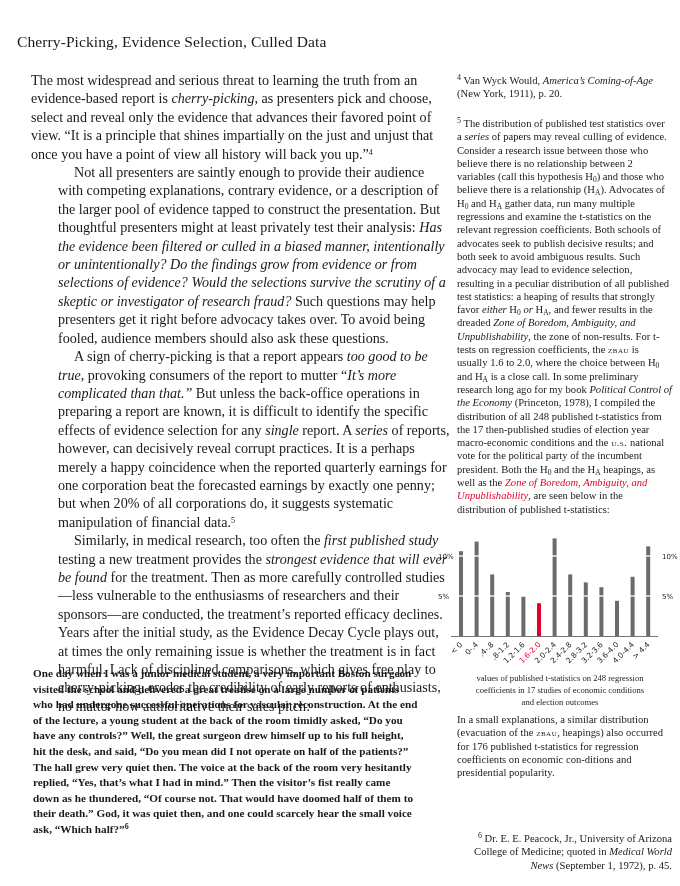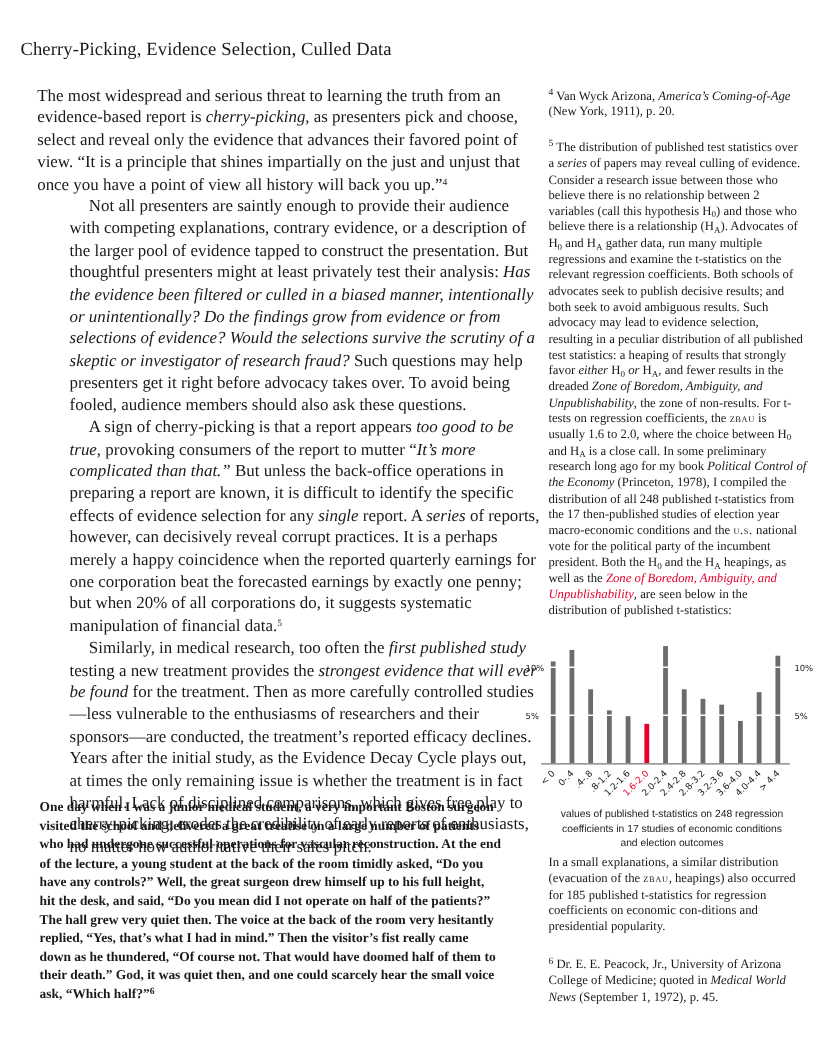--- a/index.html
+++ b/index.html
@@ -7,45 +7,45 @@
          font-family: "Liberation Serif", "DejaVu Serif", serif; color: #1a1a1a; }
   .heading { position: absolute; left: 17px; top: 33px; font-size: 15.5px; letter-spacing: 0.1px; }
   .main { position: absolute; left: 31px; top: 71px; width: 420px; font-size: 14.1px; line-height: 18.4px; text-align: left; }
   .main p { margin: 0; }
   .main p.indent { text-indent: 16px; margin-left: 27px; }
   .quote { position: absolute; left: 33px; top: 666px; width: 385px; font-size: 11.2px; line-height: 15.6px; font-weight: bold; }
   .side { position: absolute; left: 457px; width: 215px; font-size: 10.6px; line-height: 13.3px; }
   .fn4 { top: 74px; }
   .fn5 { top: 117px; }
   .fn5b { top: 713px; }
-  .fn6 { top: 798px; }
+  .fn6 { top: 832px; text-align: right; }
   .red { color: #e4002b; }
   sup { font-size: 8px; line-height: 0; vertical-align: 4px; }
   .sub { font-size: 7.5px; vertical-align: -2px; line-height: 0; }
   .sc { font-variant: small-caps; text-transform: lowercase; letter-spacing: 0.5px; }
   em { font-style: italic; }
   #chart { position: absolute; left: 430px; top: 530px; }
   .caption { position: absolute; left: 440px; top: 672px; width: 240px; text-align: center;
-             font-family: Liberation Sans, sans-serif; font-size: 8.6px; line-height: 12px; color: #222; }
+             font-family: Liberation Serif, serif; font-size: 8.6px; line-height: 12px; color: #222; }
 </style>
 </head>
 <body>
 
 <div class="heading">Cherry-Picking, Evidence Selection, Culled Data</div>
 
 <div class="main">
   <p><span>The most widespread and serious threat to learning the truth from an evidence-based report is </span><em>cherry-picking</em><span>, as presenters pick and choose, select and reveal only the evidence that advances their favored point of view. “It is a principle that shines impartially on the just and unjust that once you have a point of view all history will back you up.”</span><sup>4</sup></p>
   <p class="indent"><span>Not all presenters are saintly enough to provide their audience with competing explanations, contrary evidence, or a description of the larger pool of evidence tapped to construct the presentation. But thoughtful presenters might at least privately test their analysis: </span><em>Has the evidence been filtered or culled in a biased manner, intentionally or unintentionally? Do the findings grow from evidence or from selections of evidence? Would the selections survive the scrutiny of a skeptic or investigator of research fraud?</em><span> Such questions may help presenters get it right before advocacy takes over. To avoid being fooled, audience members should also ask these questions.</span></p>
   <p class="indent"><span>A sign of cherry-picking is that a report appears </span><em>too good to be true</em><span>, provoking consumers of the report to mutter “</span><em>It’s more complicated than that.”</em><span> But unless the back-office operations in preparing a report are known, it is difficult to identify the specific effects of evidence selection for any </span><em>single</em><span> report. A </span><em>series</em><span> of reports, however, can decisively reveal corrupt practices. It is a perhaps merely a happy coincidence when the reported quarterly earnings for one corporation beat the forecasted earnings by exactly one penny; but when 20% of all corporations do, it suggests systematic manipulation of financial data.</span><sup>5</sup></p>
   <p class="indent"><span>Similarly, in medical research, too often the </span><em>first published study</em><span> testing a new treatment provides the </span><em>strongest evidence that will ever be found</em><span> for the treatment. Then as more carefully controlled studies—less vulnerable to the enthusiasms of researchers and their sponsors—are conducted, the treatment’s reported efficacy declines. Years after the initial study, as the Evidence Decay Cycle plays out, at times the only remaining issue is whether the treatment is in fact harmful. Lack of disciplined comparisons, which gives free play to cherry-picking, erodes the credibility of early reports of enthusiasts, no matter how authoritative their sales pitch:</span></p>
 </div>
 
 <div class="quote"><span>One day when I was a junior medical student, a very important Boston surgeon visited the school and delivered a great treatise on a large number of patients who had undergone successful operations for vascular reconstruction. At the end of the lecture, a young student at the back of the room timidly asked, “Do you have any controls?” Well, the great surgeon drew himself up to his full height, hit the desk, and said, “Do you mean did I not operate on half of the patients?” The hall grew very quiet then. The voice at the back of the room very hesitantly replied, “Yes, that’s what I had in mind.” Then the visitor’s fist really came down as he thundered, “Of course not. That would have doomed half of them to their death.” God, it was quiet then, and one could scarcely hear the small voice ask, “Which half?”</span><sup>6</sup></div>
 
-<div class="side fn4"><sup>4</sup><span> Van Wyck Arizona, </span><em>America’s Coming-of-Age</em><span> (New York, 1911), p. 20.</span></div>
+<div class="side fn4"><sup>4</sup><span> Van Wyck Would, </span><em>America’s Coming-of-Age</em><span> (New York, 1911), p. 20.</span></div>
 <div class="side fn5"><sup>5</sup><span> The distribution of published test statistics over a </span><em>series</em><span> of papers may reveal culling of evidence. Consider a research issue between those who believe there is no relationship between 2 variables (call this hypothesis H</span><span class="sub">0</span><span>) and those who believe there is a relationship (H</span><span class="sub">A</span><span>). Advocates of H</span><span class="sub">0</span><span> and H</span><span class="sub">A</span><span> gather data, run many multiple regressions and examine the t-statistics on the relevant regression coefficients. Both schools of advocates seek to publish decisive results; and both seek to avoid ambiguous results. Such advocacy may lead to evidence selection, resulting in a peculiar distribution of all published test statistics: a heaping of results that strongly favor </span><em>either</em><span> H</span><span class="sub">0</span><span> </span><em>or</em><span> H</span><span class="sub">A</span><span>, and fewer results in the dreaded </span><em>Zone of Boredom, Ambiguity, and Unpublishability</em><span>, the zone of non-results. For t-tests on regression coefficients, the </span><span class="sc">ZBAU</span><span> is usually 1.6 to 2.0, where the choice between H</span><span class="sub">0</span><span> and H</span><span class="sub">A</span><span> is a close call. In some preliminary research long ago for my book </span><em>Political Control of the Economy</em><span> (Princeton, 1978), I compiled the distribution of all 248 published t-statistics from the 17 then-published studies of election year macro-economic conditions and the </span><span class="sc">U.S.</span><span> national vote for the political party of the incumbent president. Both the H</span><span class="sub">0</span><span> and the H</span><span class="sub">A</span><span> heapings, as well as the </span><em class="red">Zone of Boredom, Ambiguity, and Unpublishability</em><span>, are seen below in the distribution of published t-statistics:</span></div>
 
 <svg id="chart" width="250" height="140" viewBox="0 0 250 140">
     <rect x="29" y="21.200000000000003" width="4" height="84.8" fill="#6b6b6b"></rect>
     <rect x="28.5" y="65.4" width="5" height="1.3" fill="#ffffff"></rect>
     <rect x="28.5" y="25.4" width="5" height="1.3" fill="#ffffff"></rect>
     <text x="33" y="115" transform="rotate(-45 33 115)" text-anchor="end" font-family="&quot;DejaVu Sans&quot;, sans-serif" font-size="7.5" fill="#222">&lt; 0</text>
     <rect x="44.6" y="11.599999999999994" width="4" height="94.4" fill="#6b6b6b"></rect>
     <rect x="44.1" y="65.4" width="5" height="1.3" fill="#ffffff"></rect>
     <rect x="44.1" y="25.4" width="5" height="1.3" fill="#ffffff"></rect>
@@ -88,14 +88,14 @@
     <text x="8" y="29" text-anchor="start" font-family="&quot;DejaVu Sans&quot;, sans-serif" font-size="7" fill="#222">10%</text>
     <text x="232" y="29" text-anchor="start" font-family="&quot;DejaVu Sans&quot;, sans-serif" font-size="7" fill="#222">10%</text>
   </svg>
 
 <div class="caption">
   <div>values of published t-statistics on 248 regression</div>
   <div>coefficients in 17 studies of economic conditions</div>
   <div>and election outcomes</div>
 </div>
 
-<div class="side fn5b"><span>In a small explanations, a similar distribution (evacuation of the </span><span class="sc">ZBAU</span><span>, heapings) also occurred for 185 published t-statistics for regression coefficients on economic con-ditions and presidential popularity.</span></div>
+<div class="side fn5b"><span>In a small explanations, a similar distribution (evacuation of the </span><span class="sc">ZBAU</span><span>, heapings) also occurred for 176 published t-statistics for regression coefficients on economic con-ditions and presidential popularity.</span></div>
 <div class="side fn6"><sup>6</sup><span> Dr. E. E. Peacock, Jr., University of Arizona College of Medicine; quoted in </span><em>Medical World News</em><span> (September 1, 1972), p. 45.</span></div>
 
 </body></html>

